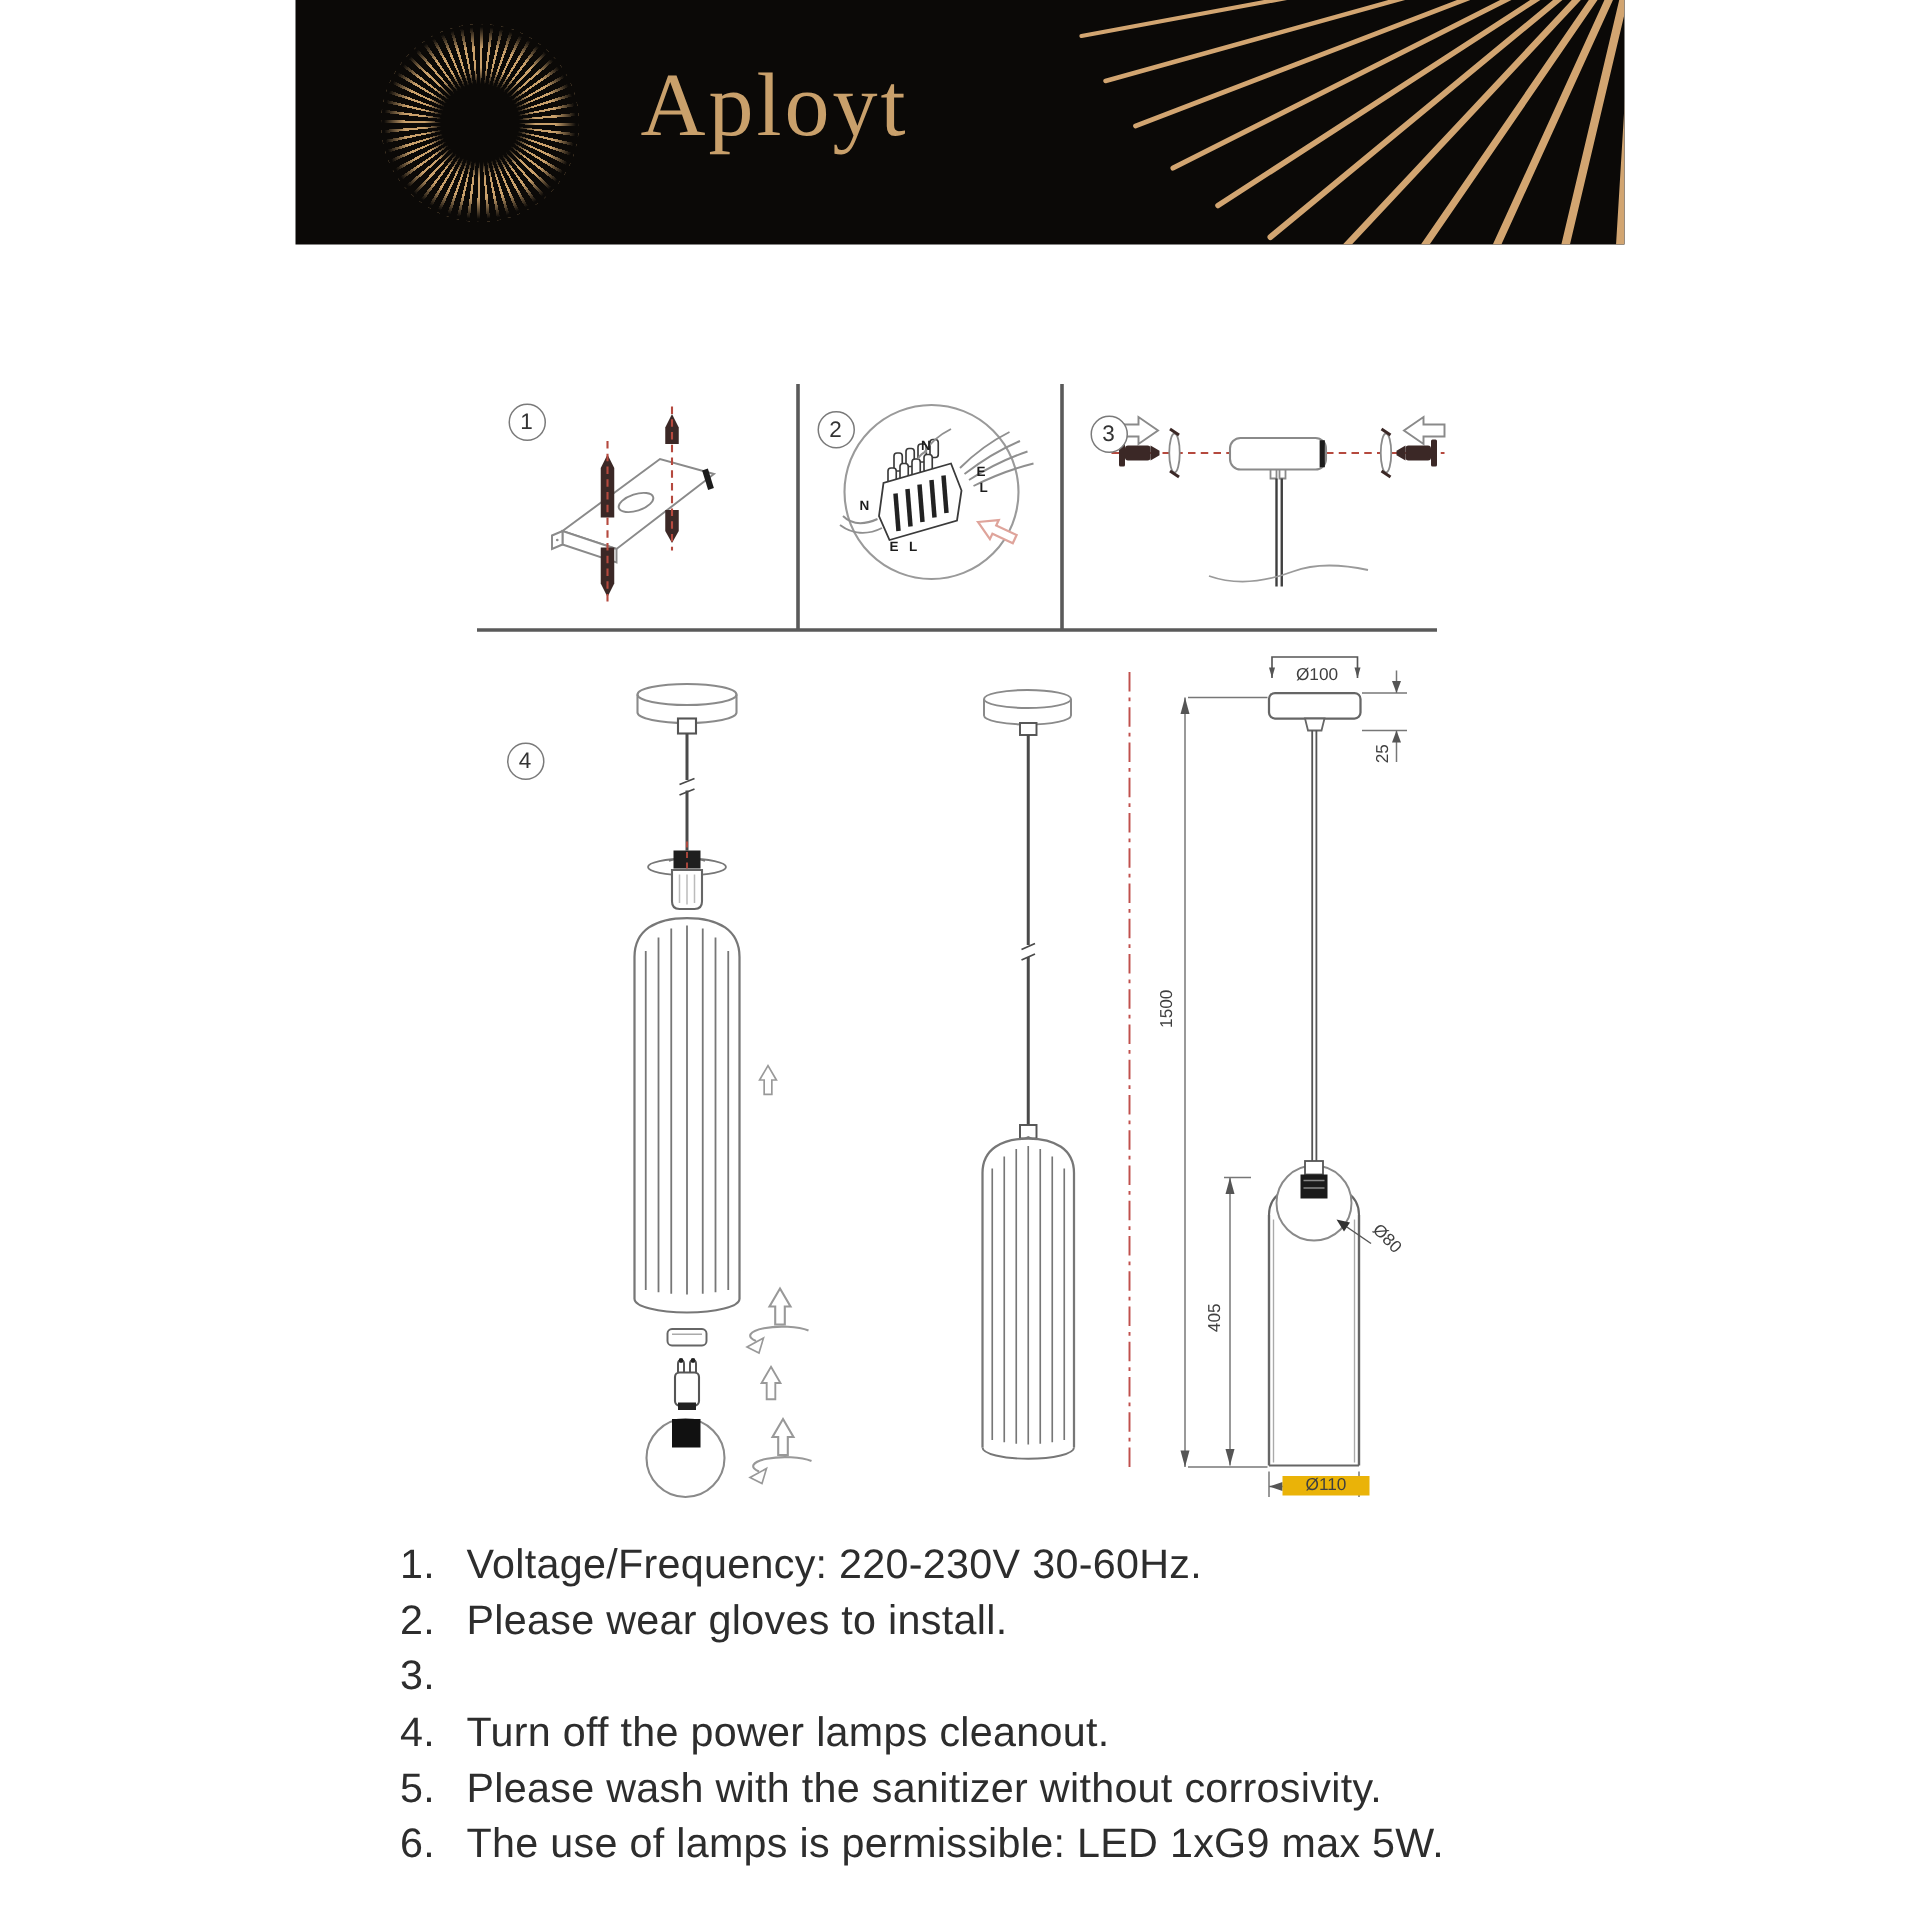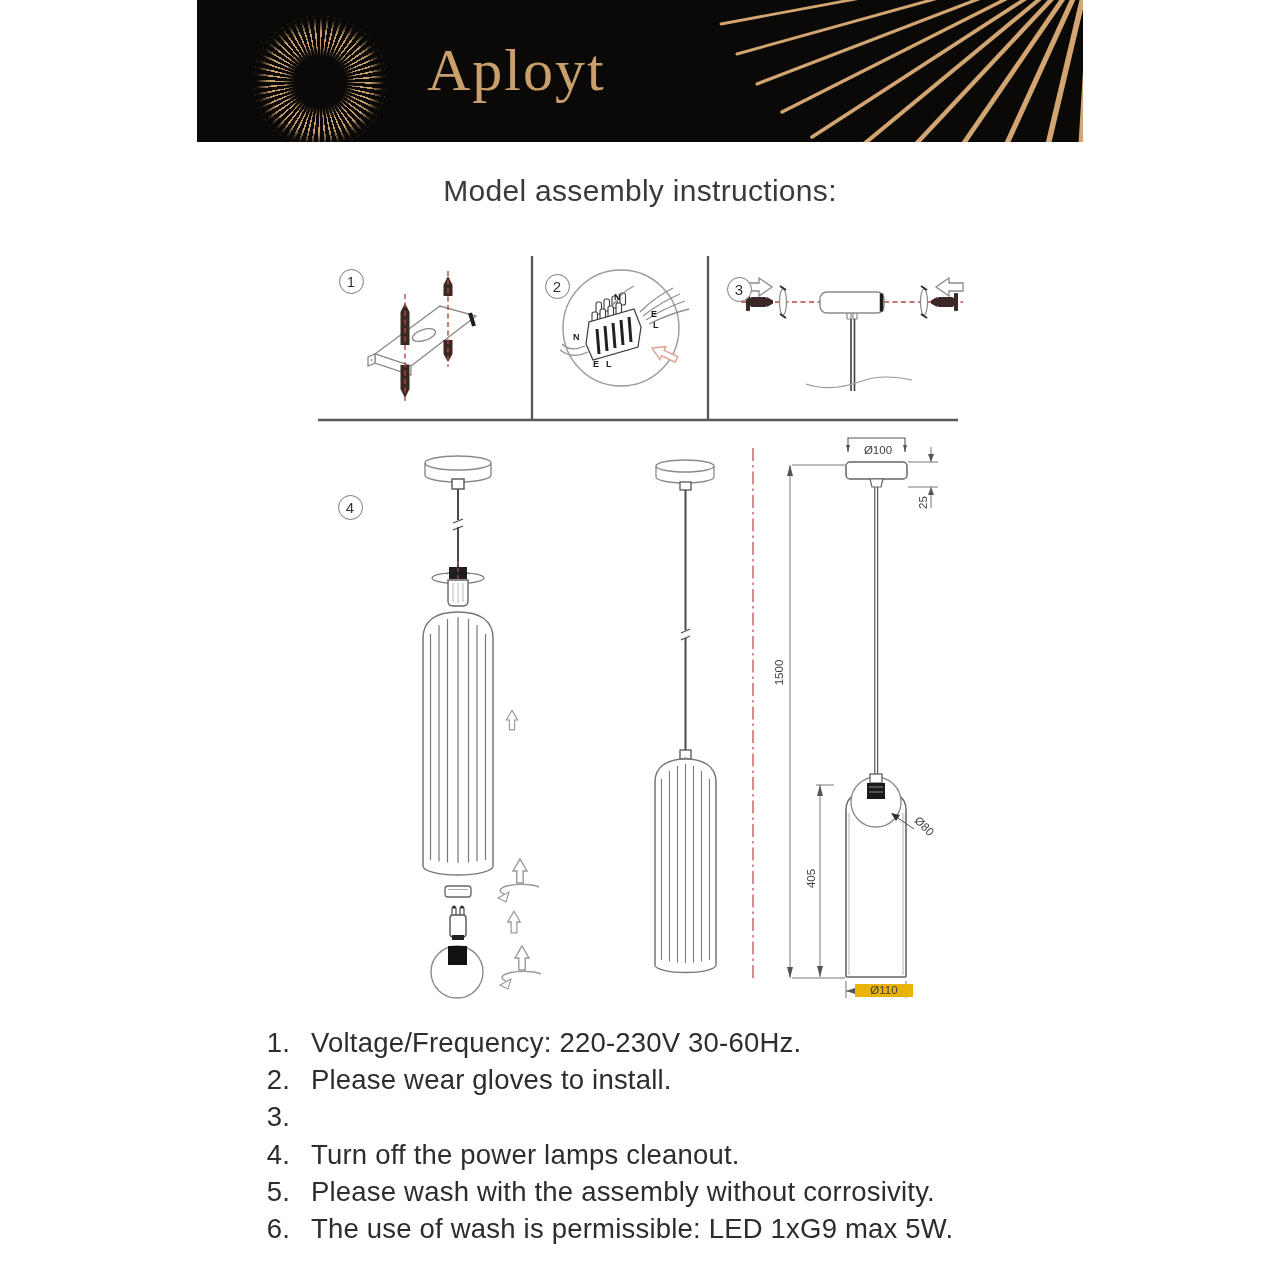--- a/index.html
+++ b/index.html
@@ -2,21 +2,21 @@
 <html><head>
 <meta charset="utf-8">
 <style>
   html,body{margin:0;padding:0;}
   body{
     width:1280px;height:1280px;position:relative;background:#ffffff;
     font-family:"Liberation Sans",sans-serif;overflow:hidden;
     outline:1px solid #e9e9e9;
   }
   
-  .banner{position:absolute;left:197px;top:0;width:886px;height:142px;background:#0b0907;overflow:hidden;}
+  .banner{position:absolute;left:197px;top:0;width:886px;height:163px;background:#0b0907;overflow:hidden;}
   .sunburst{position:absolute;left:57px;top:16px;width:132px;height:132px;border-radius:50%;
     background:repeating-conic-gradient(from 0deg,#c9a06b 0deg 1.9deg,rgba(201,160,107,0) 1.9deg 6deg);}
   .sunburst::after{content:"";position:absolute;inset:0;border-radius:50%;
     background:radial-gradient(circle,#0b0907 0 26px,rgba(11,9,7,0) 37px 50px,#0b0907 64px);}
   .brand{position:absolute;left:230px;top:36px;font-family:"Liberation Serif",serif;
     font-size:60px;font-weight:400;color:#c9a06b;letter-spacing:2px;}
   .rays{position:absolute;right:0;top:0;}
   
   .title-block{position:absolute;left:0;top:172px;width:1280px;text-align:center;color:#3a3a3a;}
   .title-line{font-size:30px;line-height:37px;letter-spacing:.3px;}
@@ -56,21 +56,20 @@
       <line x1="440" y1="-45" x2="234" y2="175" stroke-width="4.4"></line>
       <line x1="440" y1="-45" x2="280" y2="188" stroke-width="4.8"></line>
       <line x1="440" y1="-45" x2="330" y2="196" stroke-width="5.2"></line>
       <line x1="440" y1="-45" x2="382" y2="200" stroke-width="5.6"></line>
       <line x1="440" y1="-45" x2="425" y2="202" stroke-width="6"></line>
     </g>
   </svg>
 </div>
 
 <div class="title-block">
-  <div class="title-line">Model assembly instructions:</div>
 </div>
 
 <svg class="svg-abs" style="top:250px" width="1280" height="180" viewBox="0 0 1280 180">
 
   <g stroke="#5a5a5a" stroke-width="2.4">
     <line x1="532" y1="6" x2="532" y2="170"></line>
     <line x1="708" y1="6" x2="708" y2="170"></line>
     <line x1="318" y1="170" x2="958" y2="170"></line>
   </g>
 
@@ -366,19 +365,19 @@
   </div>
   <div class="irow">
     <span class="inum">3.</span>
   </div>
   <div class="irow">
     <span class="inum">4.</span>
     <span>Turn off the power lamps cleanout.</span>
   </div>
   <div class="irow">
     <span class="inum">5.</span>
-    <span>Please wash with the assembly without corrosivity.</span>
+    <span>Please wash with the sanitizer without corrosivity.</span>
   </div>
   <div class="irow">
     <span class="inum">6.</span>
-    <span>The use of wash is permissible: LED 1xG9 max 5W.</span>
+    <span>The use of lamps is permissible: LED 1xG9 max 5W.</span>
   </div>
 </div>
 
 </body></html>

